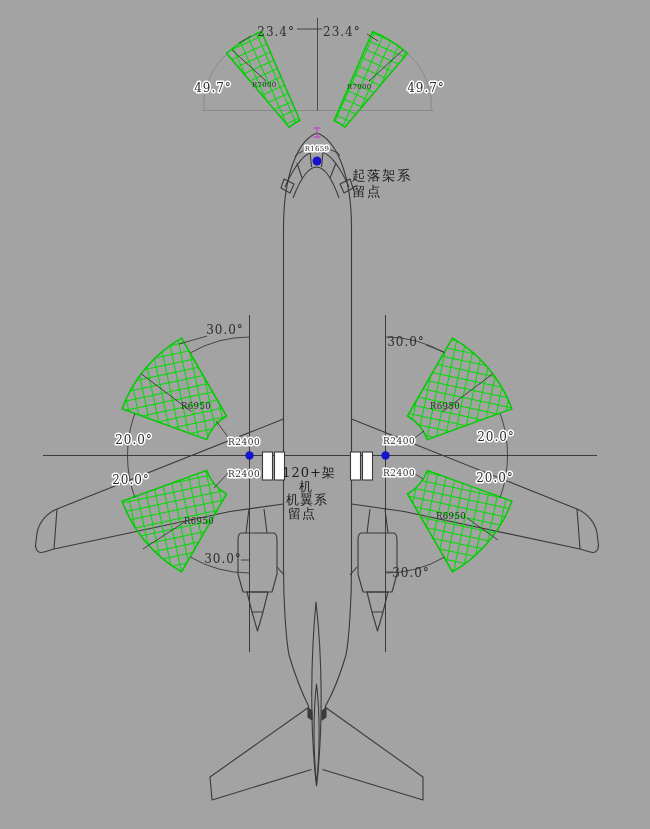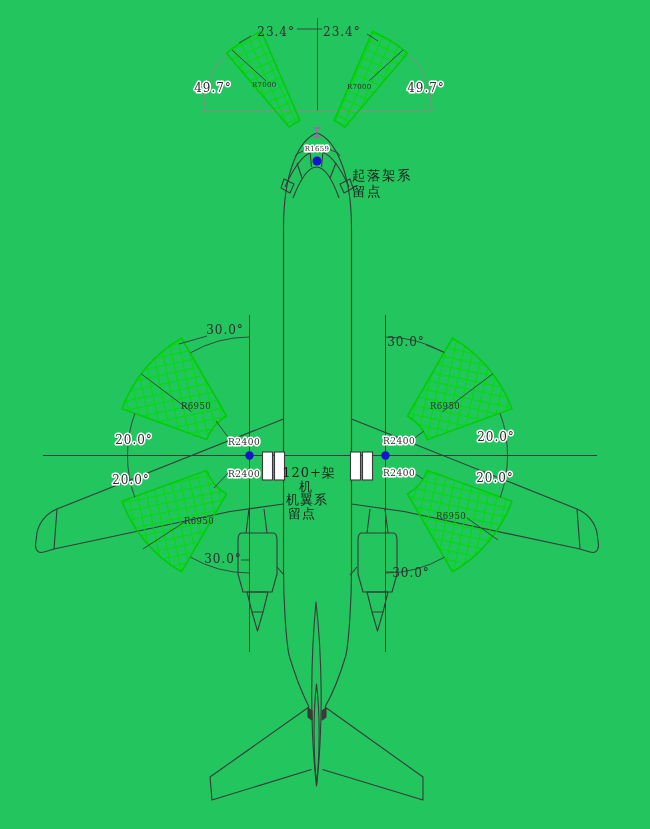--- a/index.html
+++ b/index.html
@@ -1,16 +1,16 @@
 <!DOCTYPE html>
 <html><head>
 <meta charset="utf-8">
 <style>
   html,body{margin:0;padding:0;background:#ffffff;}
-  .canvas{position:relative;width:650px;height:829px;background:#22c55e;overflow:hidden;}
+  .canvas{position:relative;width:650px;height:829px;background:#a3a3a3;overflow:hidden;}
   svg{display:block;}
   text{font-family:"DejaVu Serif", serif; fill:#2e2e2e;}
   .ang{font-size:12px; letter-spacing:1px;}
   .r9{font-size:9px; letter-spacing:.5px;}
   .r8{font-size:8.5px; letter-spacing:.4px;}
   .r7{font-size:7px; letter-spacing:.3px;}
   .cjk{font-size:13.5px; letter-spacing:1.5px; fill:#1c1c1c;}
   .cjk2{font-size:13px; letter-spacing:1px; fill:#1c1c1c;}
   .halo{paint-order:stroke; stroke:#ffffff; stroke-width:3px; stroke-linejoin:round;}
 </style>

